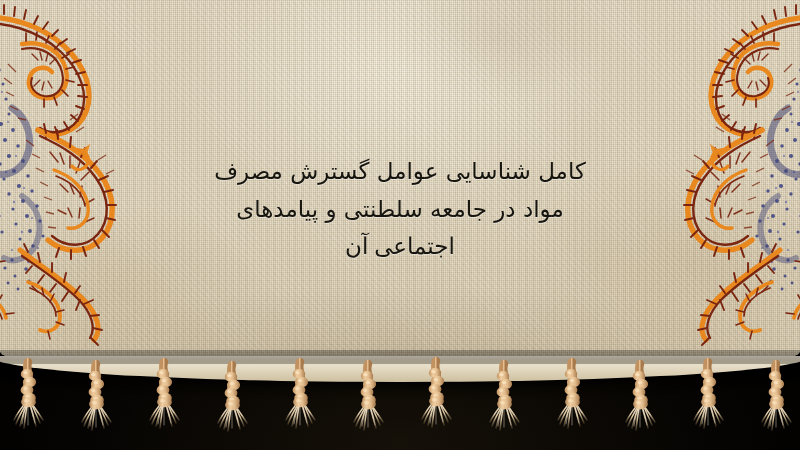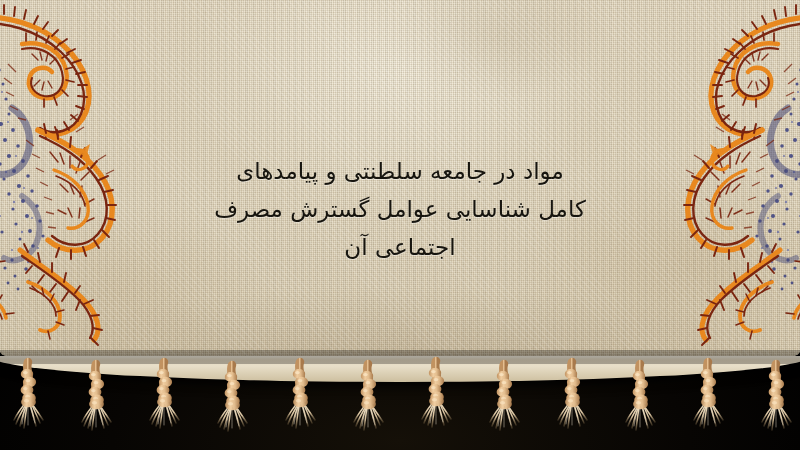--- a/index.html
+++ b/index.html
@@ -92,21 +92,21 @@
   .title-line {
     direction:rtl;
     font-size:23px;
     line-height:38px;
     color:#17150f;
     font-weight:400;
     letter-spacing:0;
     white-space:nowrap;
     text-shadow:0 1px 0 rgba(255,255,255,.35);
   }
-  .title-line.l3 { font-size:23px; }
+  .title-line.l3 { font-size:23px;font-family:Liberation Serif, serif; }
 </style>
 </head>
 <body>
 
 <div id="slide">
 
   <div class="backdrop"></div>
 
   <div class="cloth">
     <div class="weave"></div>
@@ -607,22 +607,22 @@
         <path d="M74,228 L66,227"></path>
         <path d="M88,120 L96,114"></path>
           <path d="M94,132 L102,127"></path>
         <path d="M116,160 L124,155"></path>
           <path d="M124,174 L132,170"></path>
       </g>
     </svg>
   </div>
 
   <div class="title-wrap">
+    <div class="title-line l1">کامل شناسایی عوامل گسترش مصرف</div>
     <div class="title-line l2">مواد در جامعه سلطنتی و پیامدهای</div>
-    <div class="title-line l1">کامل شناسایی عوامل گسترش مصرف</div>
     <div class="title-line l3">اجتماعی آن</div>
   </div>
 
   <div class="fringe">
     <svg viewBox="0 0 800 100" preserveAspectRatio="none">
       <defs>
         <linearGradient id="ropeG" x1="0" y1="0" x2="1" y2="0">
           <stop offset="0%" stop-color="#c19260"></stop>
           <stop offset="35%" stop-color="#f0cda0"></stop>
           <stop offset="62%" stop-color="#e3bd8e"></stop>

